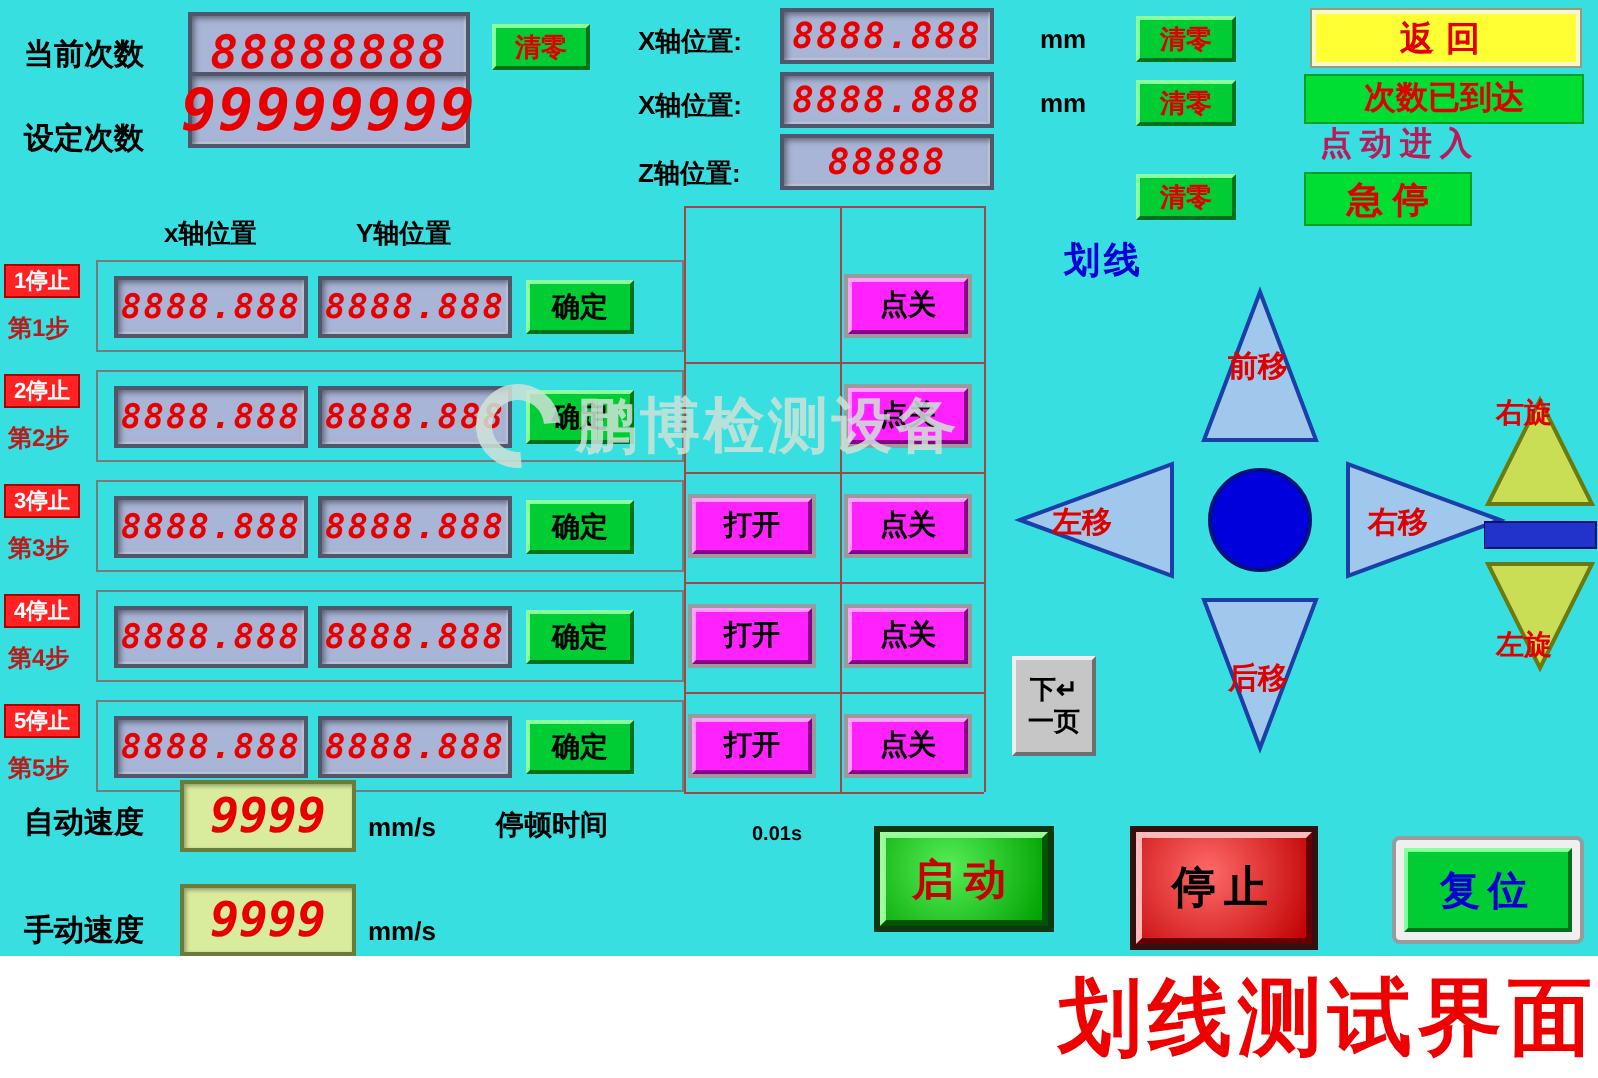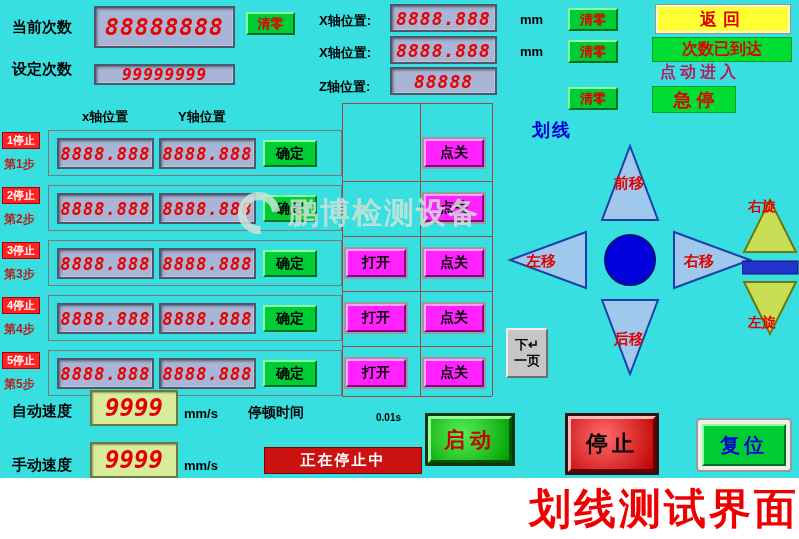--- a/index.html
+++ b/index.html
@@ -45,21 +45,21 @@
 </style>
 </head>
 <body>
 
 <div id="screen">
 
   <span class="abs lbl" style="left:12px;top:18px;font-size:15px">当前次数</span>
   <div class="abs display" style="left:94px;top:6px;width:141px;height:42px;font-size:23px">88888888</div>
   <button class="abs btn btn-green clear" style="left:246px;top:12px;width:49px;height:23px">清零</button>
   <span class="abs lbl" style="left:12px;top:60px;font-size:15px">设定次数</span>
-  <div class="abs display" style="left:94px;top:64px;width:141px;height:21px;font-size:16px">99999999</div>
+  <div class="abs display" style="left:94px;top:36px;width:141px;height:38px;font-size:29px">99999999</div>
 
   <span class="abs lbl" style="left:319px;top:12px;font-size:13px">X轴位置:</span>
   <div class="abs display" style="left:390px;top:4px;width:107px;height:28px;font-size:18px">8888.888</div>
   <span class="abs lbl" style="left:520px;top:12px;font-size:13px">mm</span>
   <button class="abs btn btn-green clear" style="left:568px;top:8px;width:50px;height:23px">清零</button>
 
   <span class="abs lbl" style="left:319px;top:44px;font-size:13px">X轴位置:</span>
   <div class="abs display" style="left:390px;top:36px;width:107px;height:28px;font-size:18px">8888.888</div>
   <span class="abs lbl" style="left:520px;top:44px;font-size:13px">mm</span>
   <button class="abs btn btn-green clear" style="left:568px;top:40px;width:50px;height:23px">清零</button>
@@ -164,22 +164,21 @@
   <div class="abs speedd" style="left:90px;top:390px;width:88px;height:36px;font-size:24px">9999</div>
   <span class="abs lbl" style="left:184px;top:406px;font-size:13px">mm/s</span>
 
   <span class="abs lbl" style="left:248px;top:404px;font-size:14px">停顿时间</span>
   <span class="abs lbl" style="left:376px;top:412px;font-size:10px">0.01s</span>
 
   <span class="abs lbl" style="left:12px;top:456px;font-size:15px">手动速度</span>
   <div class="abs speedd" style="left:90px;top:442px;width:88px;height:36px;font-size:24px">9999</div>
   <span class="abs lbl" style="left:184px;top:458px;font-size:13px">mm/s</span>
 
-  <div id="status-bar" class="abs" style="left:264px;top:447px;width:158px;height:27px">正在停止中</div>
-  <button id="start-btn" class="abs btn" style="left:428px;top:416px;width:84px;height:47px">启动</button>
+  <button id="start-btn" class="abs btn" style="left:440px;top:416px;width:84px;height:47px">启动</button>
   <button id="stop-btn" class="abs btn" style="left:568px;top:416px;width:88px;height:56px">停止</button>
   <div id="reset-frame" class="abs" style="left:696px;top:418px;width:96px;height:54px">
     <button id="reset-btn" class="btn">复位</button>
   </div>
 
   <div id="watermark" class="abs">
     <span class="wm-logo"></span>
     <span class="wm-text">鹏博检测设备</span>
   </div>
 

